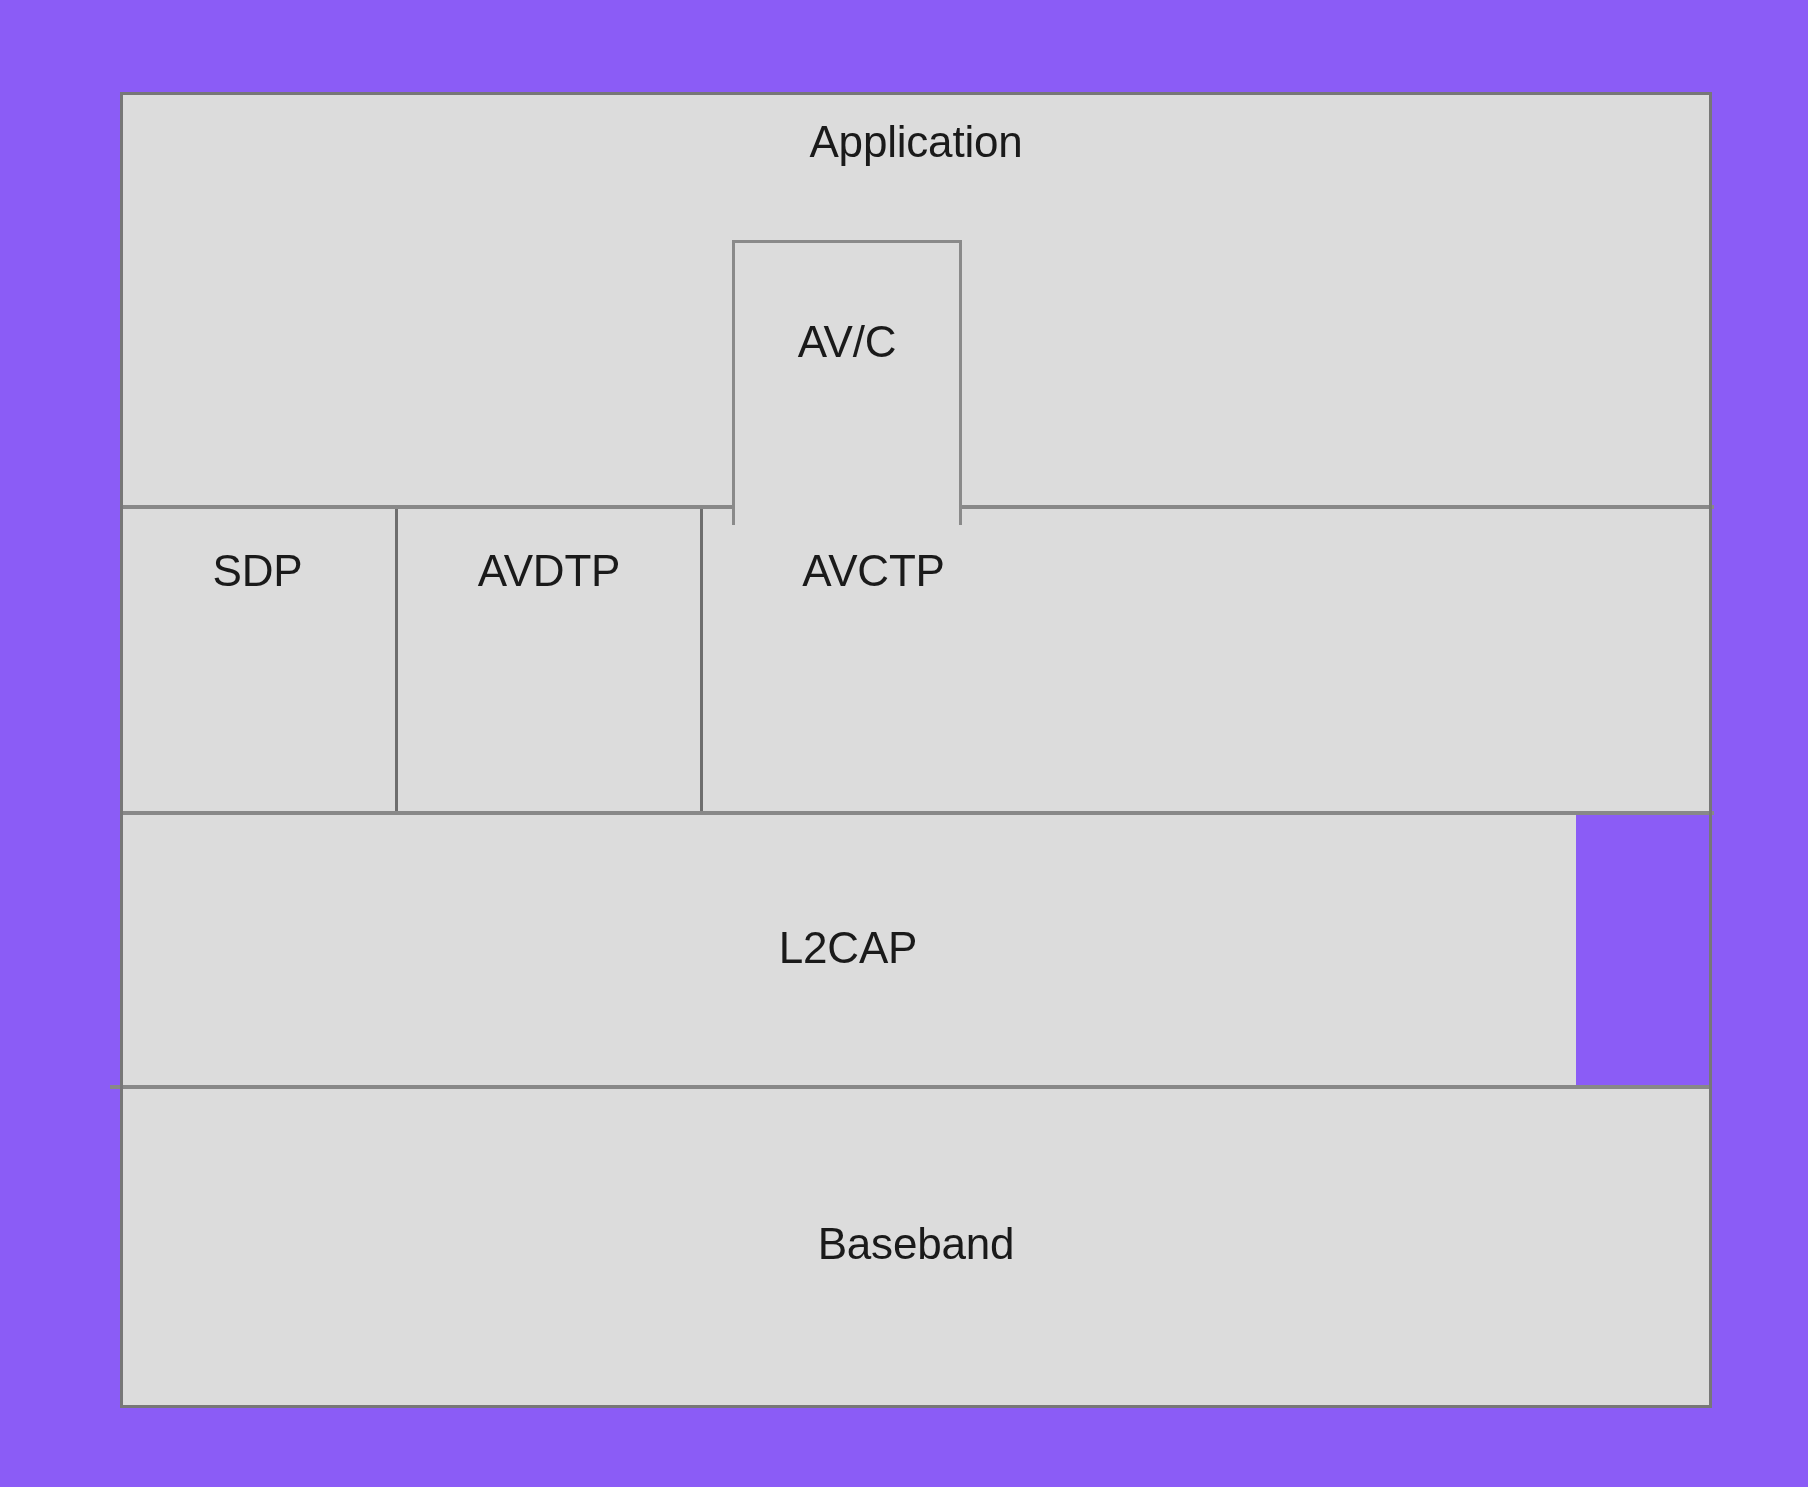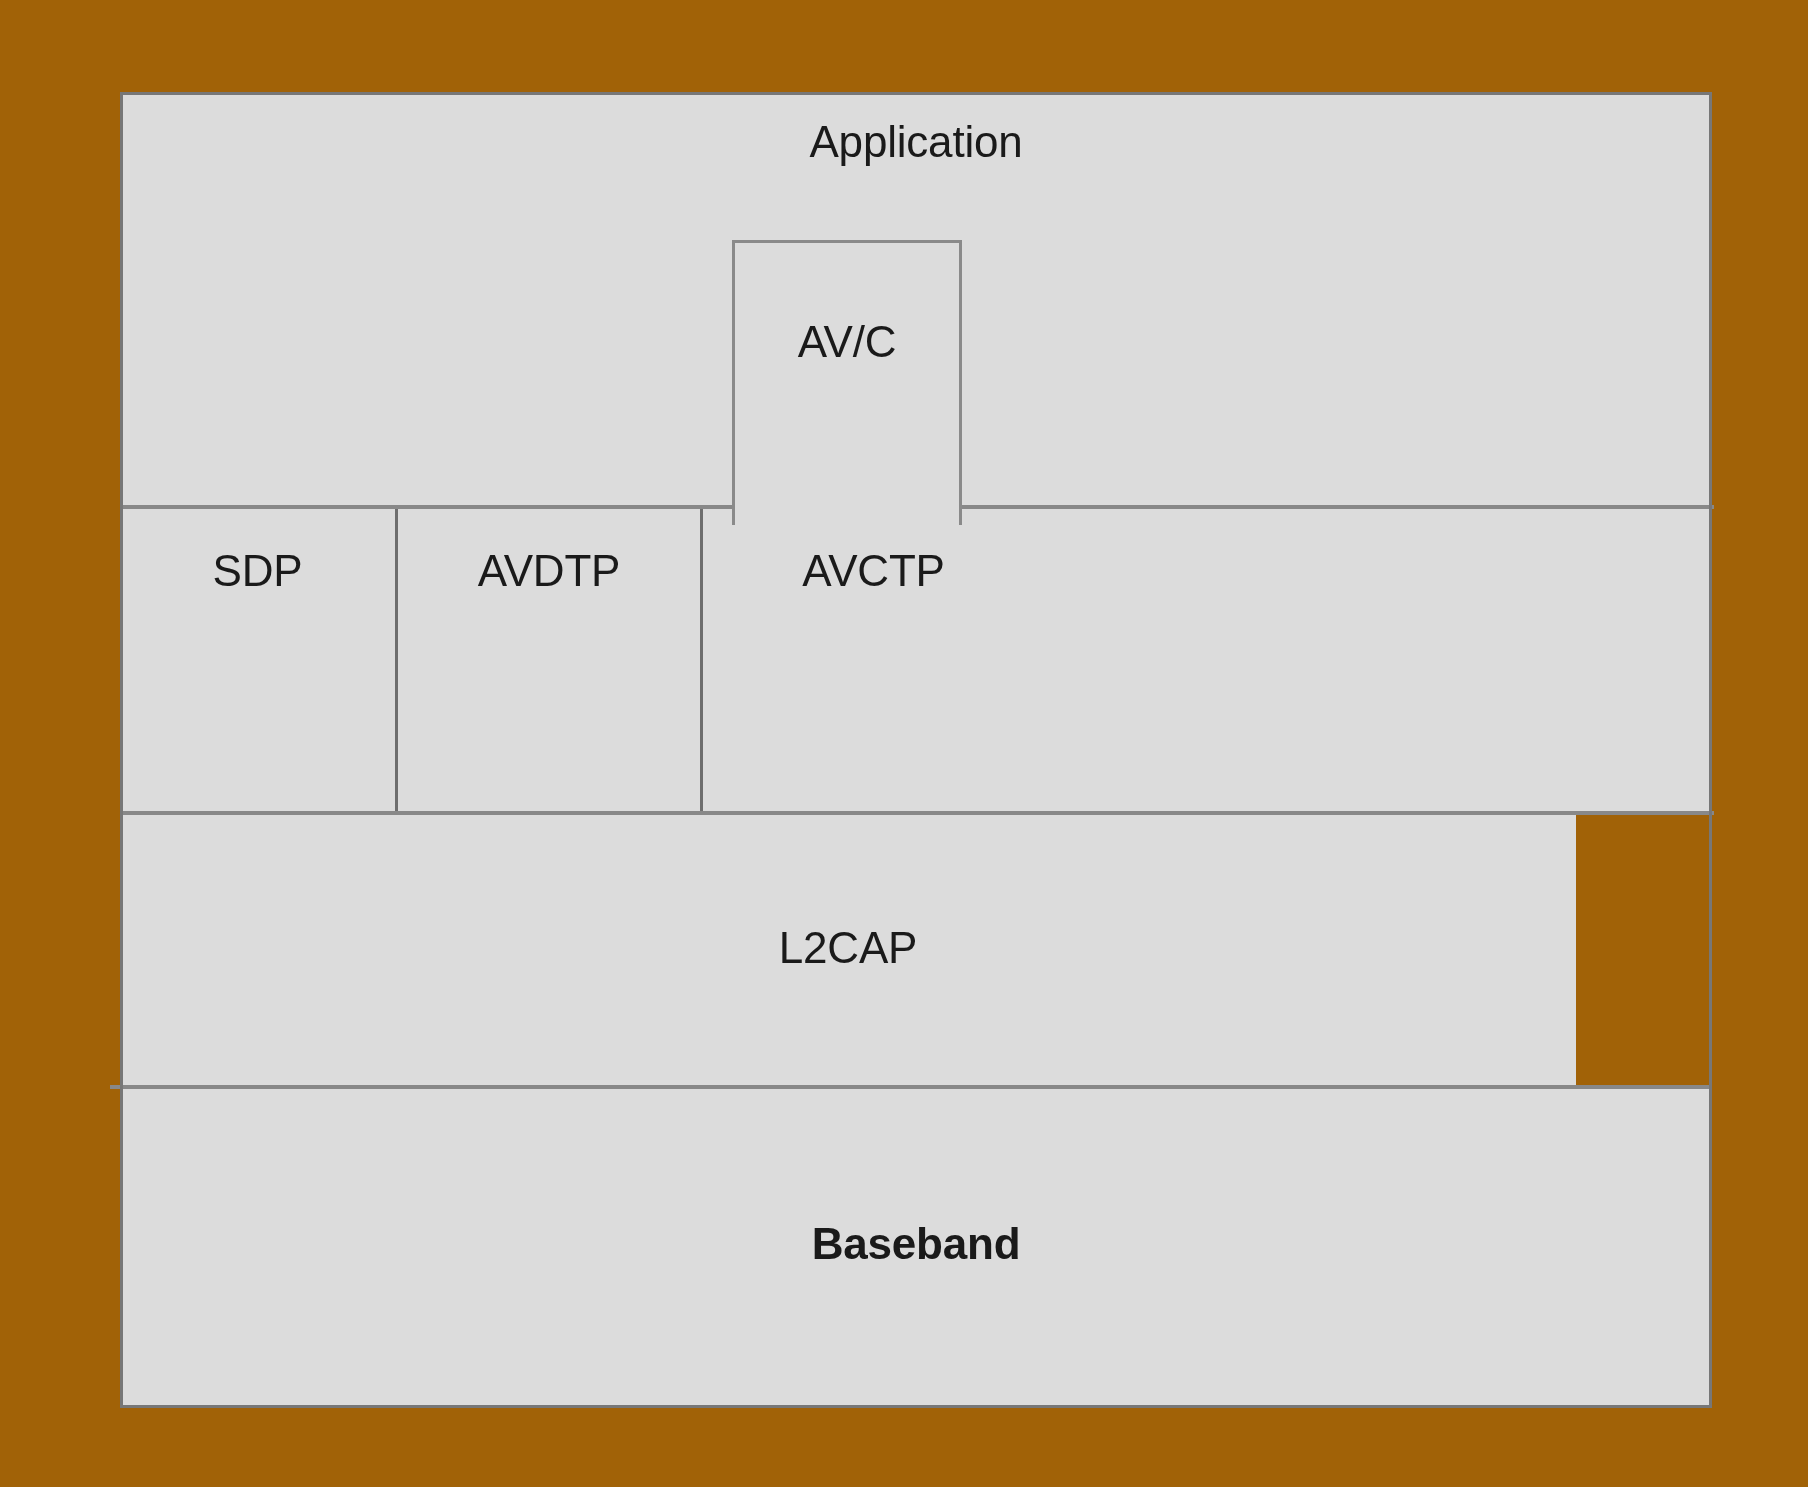--- a/index.html
+++ b/index.html
@@ -12,21 +12,21 @@
     width: 1808px;
     height: 1487px;
     font-family: "Liberation Sans", sans-serif;
     overflow: hidden;
   }
 
   #stage {
     position: relative;
     width: 1808px;
     height: 1487px;
-    background: #a16207;
+    background: #8b5cf6;
   }
 
   
   .blk {
     position: absolute;
     background: #dcdcdc;
     box-sizing: border-box;
   }
   .lbl {
     position: absolute;
@@ -70,21 +70,20 @@
   }
   #l2cap-label {
     top: 113px;
   }
 
   #baseband-layer {
     left: 120px;
     top: 1087px;
     width: 1592px;
     height: 321px;
-    font-weight: bold;
   }
   #baseband-label {
     top: 135px;
   }
 
   
   .hsep {
     position: absolute;
     height: 4px;
     background: #888888;

